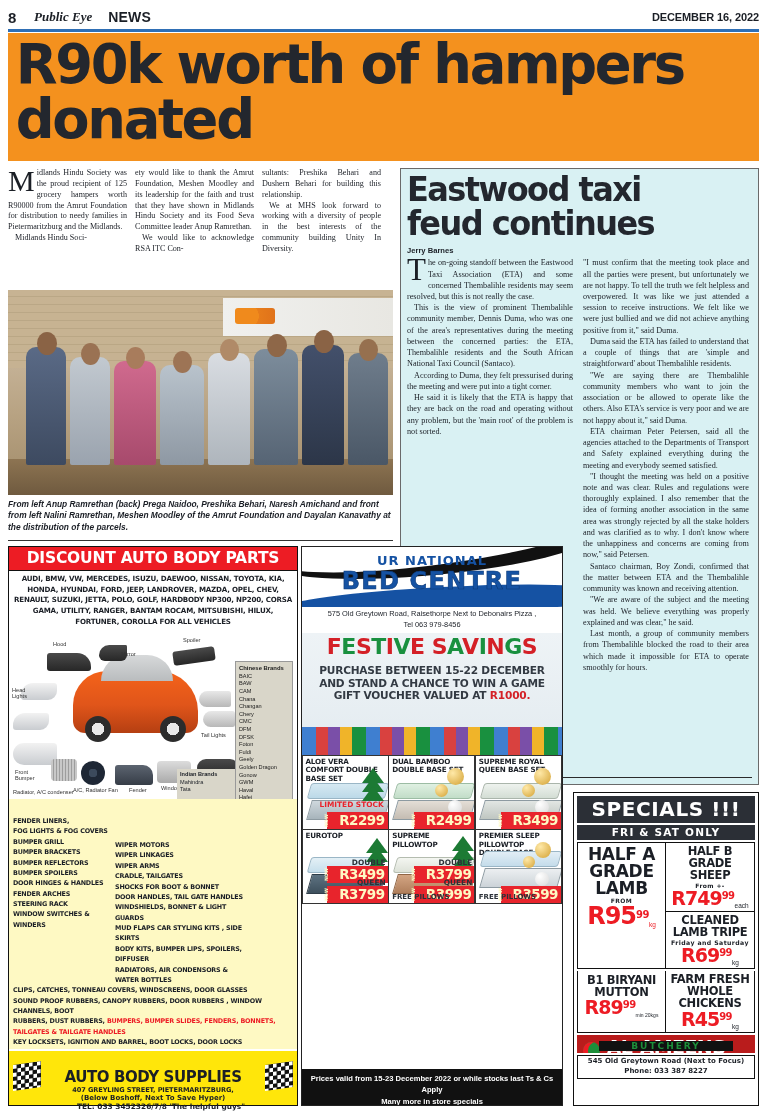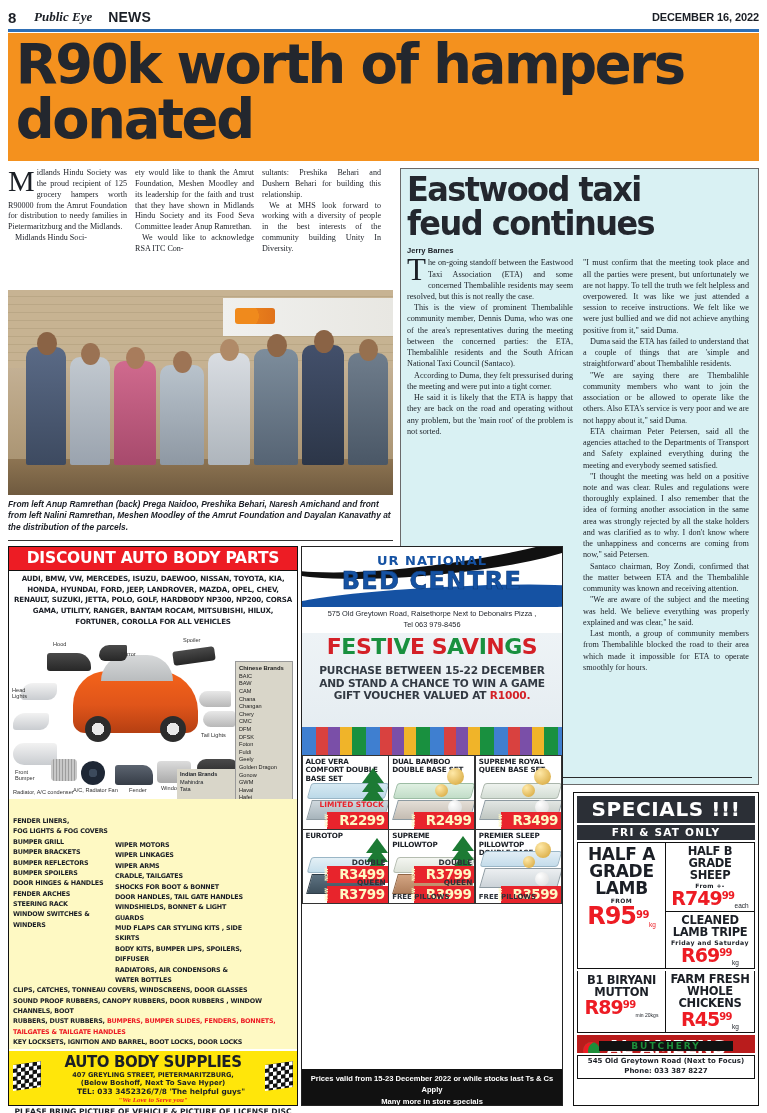--- a/index.html
+++ b/index.html
@@ -160,21 +160,21 @@
   }
   .ylist { display:flex; gap:4px; }
   .ycol { font-family:"DejaVu Sans", sans-serif; font-weight:bold; font-size:6.4px; line-height:1.62; letter-spacing:-.2px; }
   .ycol.c1 { width:98px; }
   .ycol.c2 { width:130px;margin-top:24px; }
   .ywide { font-family:"DejaVu Sans", sans-serif; font-weight:bold; font-size:6.4px; line-height:1.62; letter-spacing:-.2px; margin-top:0; }
   .ywide .red { color:#ED1C24; }
   .footer-ad {
     position:absolute; left:0; right:0; bottom:0; height:56px;
     background:#FFE60A; border-top:2px solid #fff; text-align:center;
-    padding-top:2px;
+    padding-top:17px;
   }
   .footer-ad .t1 { font-family:"DejaVu Sans",sans-serif; font-weight:900; font-size:15px; letter-spacing:-.4px; }
   .footer-ad .t2 { font-family:"DejaVu Sans",sans-serif; font-weight:bold; font-size:6.6px; letter-spacing:-.1px; }
   .footer-ad .t3 { font-family:"DejaVu Sans",sans-serif; font-weight:bold; font-size:7px; }
   .footer-ad .t4 { font-family:"DejaVu Sans",sans-serif; font-weight:bold; font-size:7.4px;margin-left:16px; }
   .footer-ad .t5 { font-family:"Liberation Serif",serif; font-style:italic; font-weight:bold; font-size:7px; color:#ED1C24; }
   .footer-ad .t6 { font-family:"DejaVu Sans",sans-serif; font-weight:bold; font-size:7.6px; border-top:1px solid #111; margin-top:1px; padding-top:1px; }
   .flag { position:absolute; width:28px; height:26px;
     background:
       repeating-conic-gradient(#111 0 25%, #fff 0 50%) 0 0/8px 8px;

